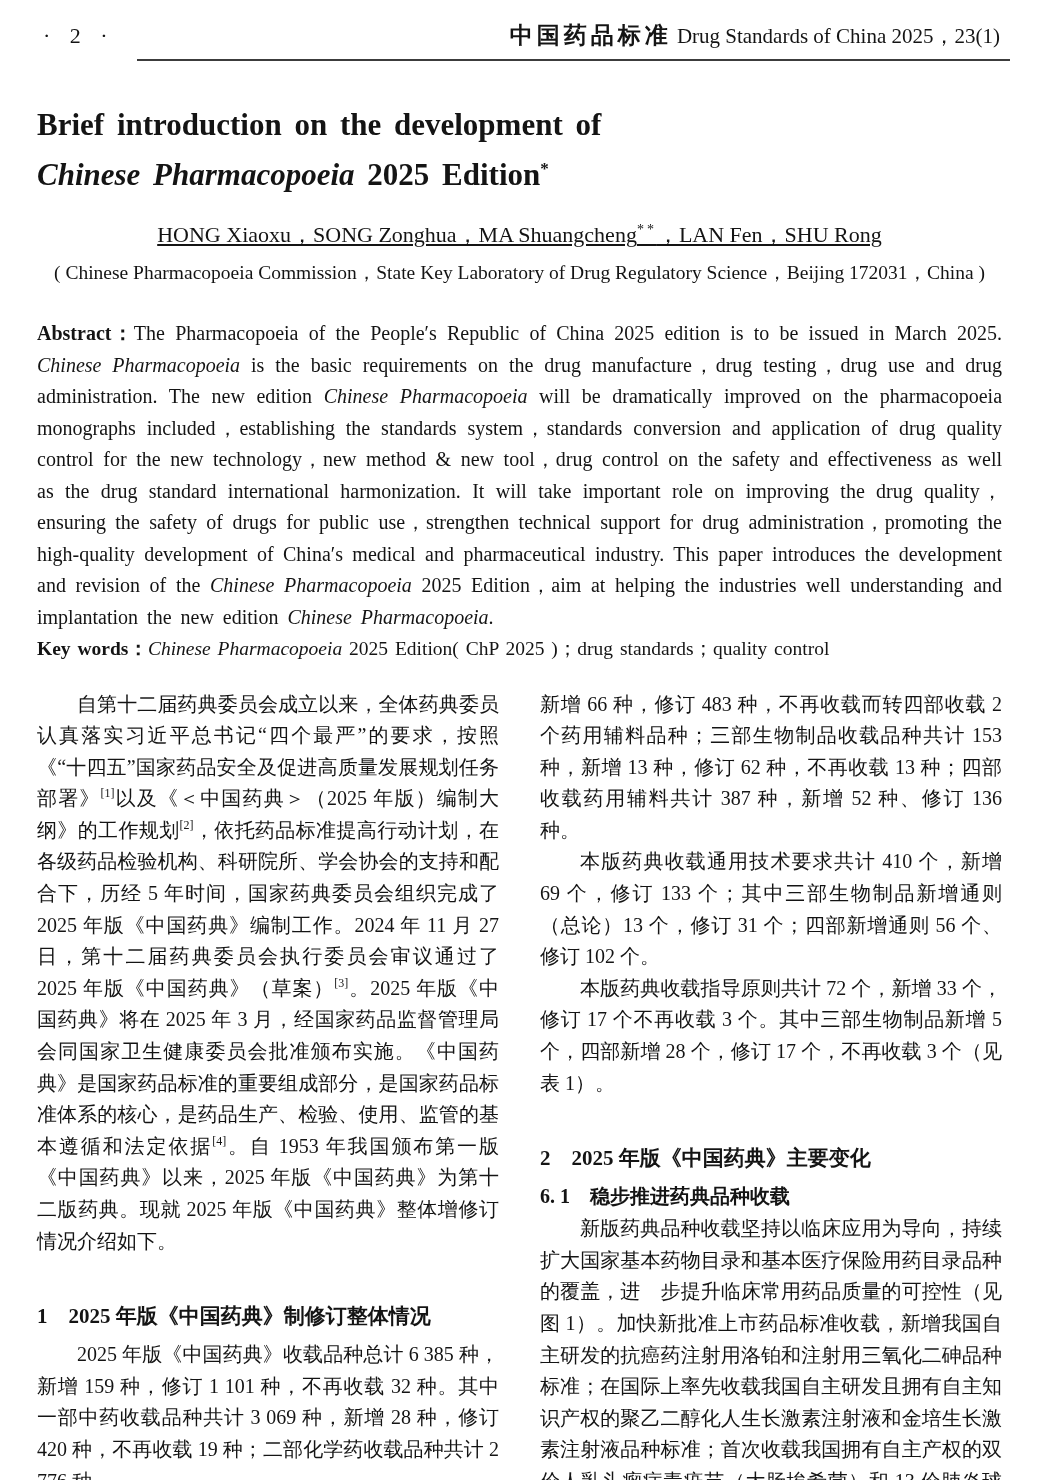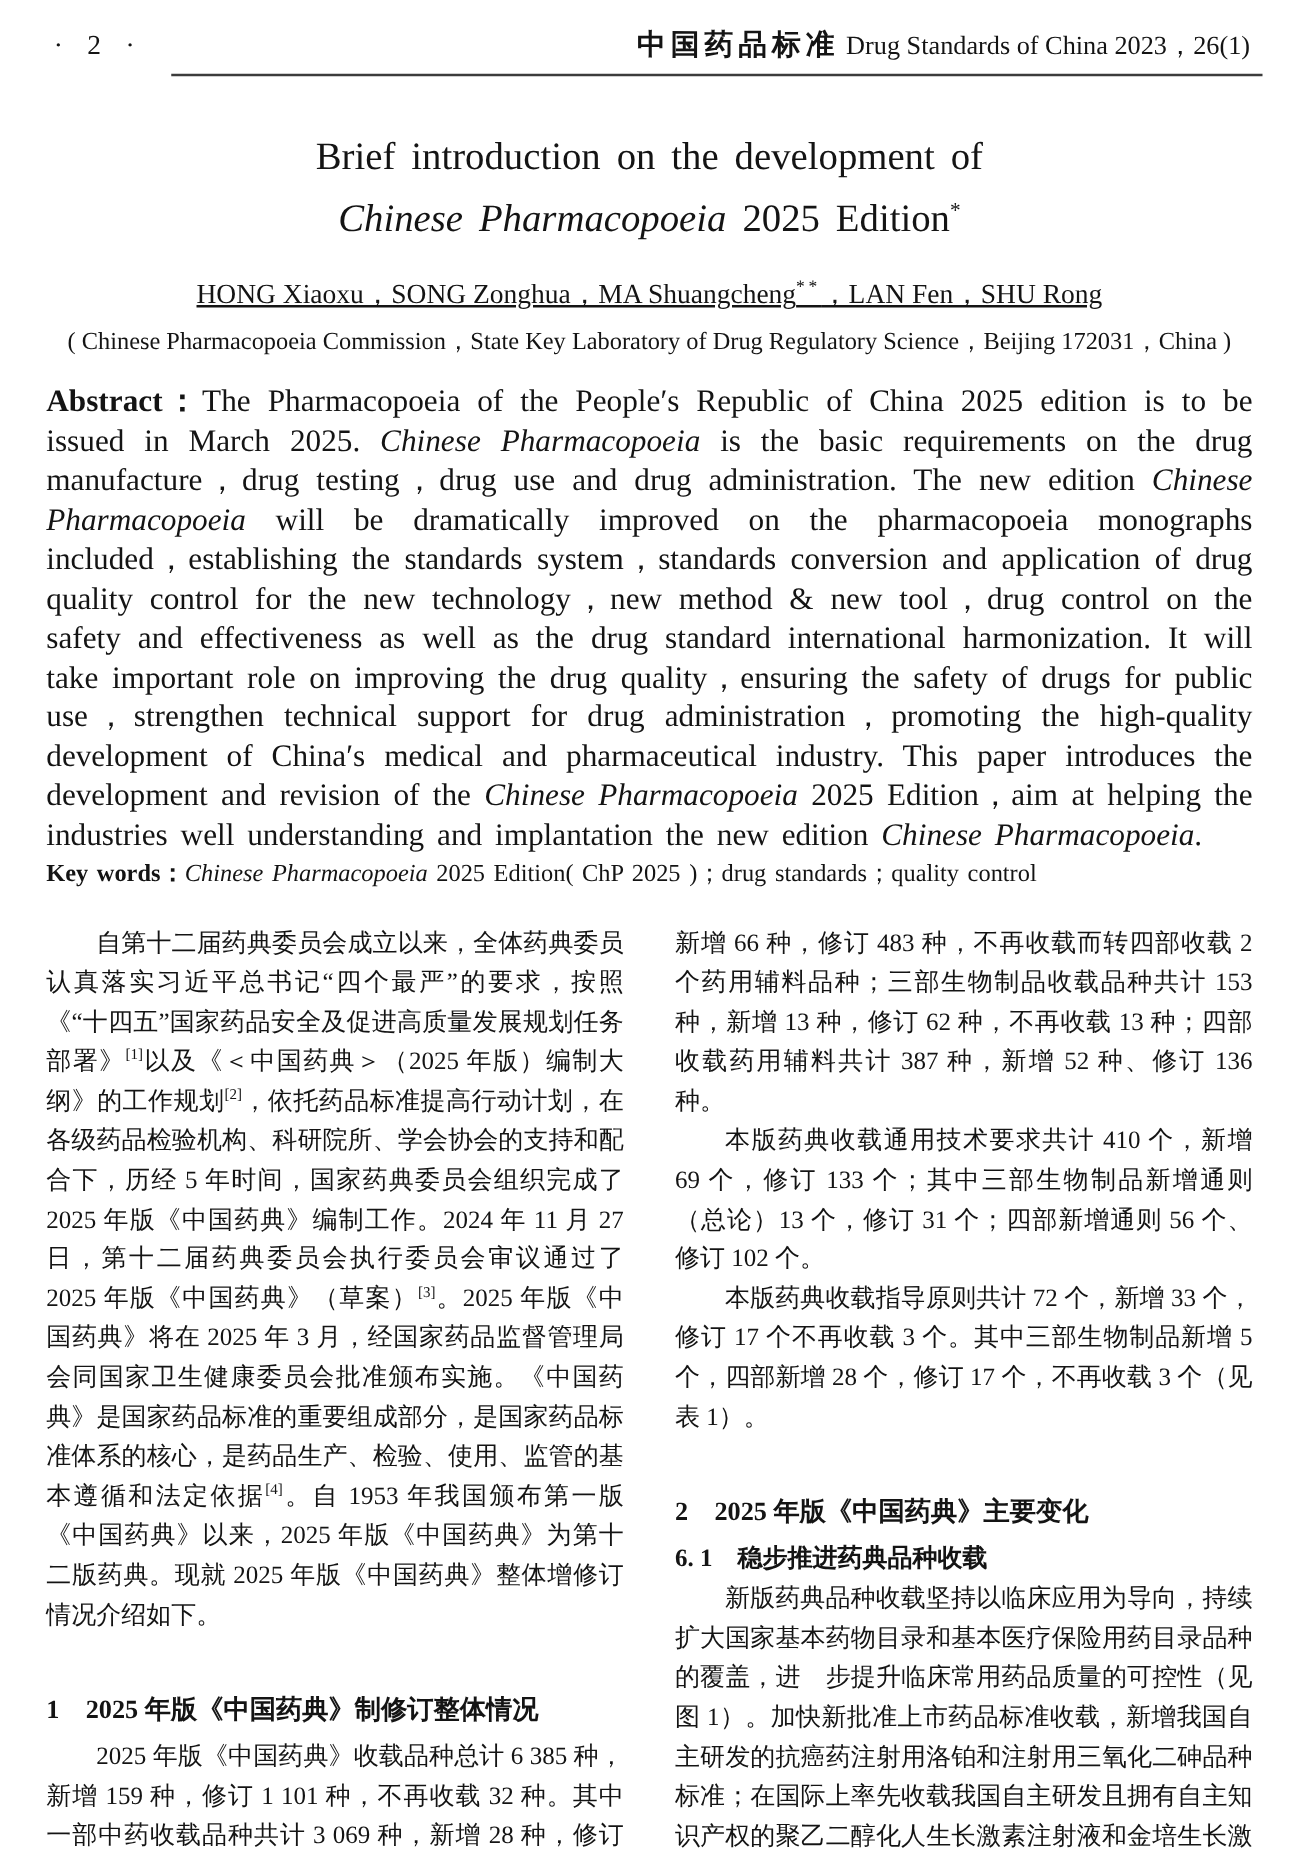--- a/index.html
+++ b/index.html
@@ -14,30 +14,30 @@
 
   
   .header { position:relative; height:42px; }
   .pagenum { position:absolute; left:6px; top:3px; font-size:22px; letter-spacing:7px; white-space:nowrap; }
   .journal { position:absolute; right:2px; top:0; white-space:nowrap; }
   .jcn { font-weight:bold; font-size:23px; letter-spacing:4px; }
   .jen { font-size:21px; }
   .rule { position:absolute; left:100px; right:-8px; top:39px; border-top:2px solid #3c3c3c; }
 
   
-  .title { text-align:center; margin-top:38px; font-size:31px; font-weight:normal; line-height:50px; word-spacing:5px; }
+  .title { margin-top:38px; font-size:31px; font-weight:bold; line-height:50px; word-spacing:5px; }
   .t2i { font-style:italic; }
   .tsup { font-size:17px; vertical-align:super; line-height:0; }
 
   .authors { text-align:center; margin-top:20px; font-size:22px; white-space:nowrap;text-decoration:underline; }
   .authors sup { font-size:14px; letter-spacing:3px; }
   .affil { text-align:center; margin-top:9px; font-size:19.5px; white-space:nowrap; }
 
   
-  .abstract { margin-top:20px; font-size:25px; line-height:31.5px; text-align:justify; word-spacing:4px; }
+  .abstract { margin-top:32px; font-size:20px; line-height:31.5px; text-align:justify; word-spacing:4px; }
   .ab-label { font-weight:bold; }
   .keywords { font-size:19.5px; line-height:31.5px; word-spacing:2px; }
   .kw-label { font-weight:bold; }
   .seg-i { font-style:italic; }
   sup.seg-sup { font-size:12px; line-height:0; }
 
   
   .columns { display:flex; gap:41px; margin-top:24px; }
   .col { width:462px; font-size:20px; line-height:31.6px; }
   .body-para { text-align:justify; }
@@ -46,21 +46,21 @@
   .sec-h2 { font-weight:bold; font-size:20px; line-height:30px; margin:2px 0 2px 0; }
 </style>
 </head>
 <body>
 
 <div class="page">
 
   <header class="header">
     <span class="pagenum">· 2 ·</span>
     <span class="journal">
-      <span class="jcn">中国药品标准</span><span class="jen"> Drug Standards of China 2023，26(1)</span>
+      <span class="jcn">中国药品标准</span><span class="jen"> Drug Standards of China 2025，23(1)</span>
     </span>
     <div class="rule"></div>
   </header>
 
   <h1 class="title">
     <span>Brief introduction on the development of</span><br>
     <span class="t2i">Chinese Pharmacopoeia</span><span> 2025 Edition</span><span class="tsup">*</span>
   </h1>
 
   <p class="authors">

